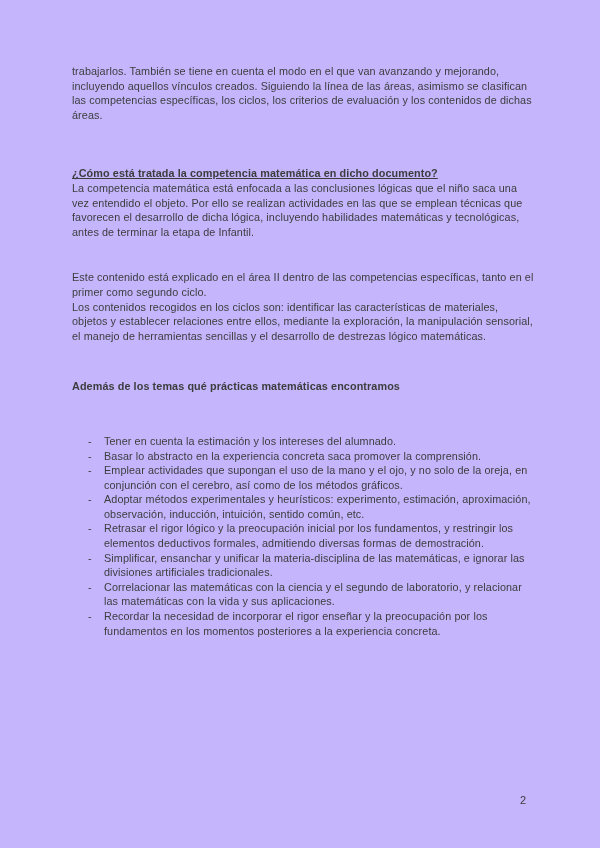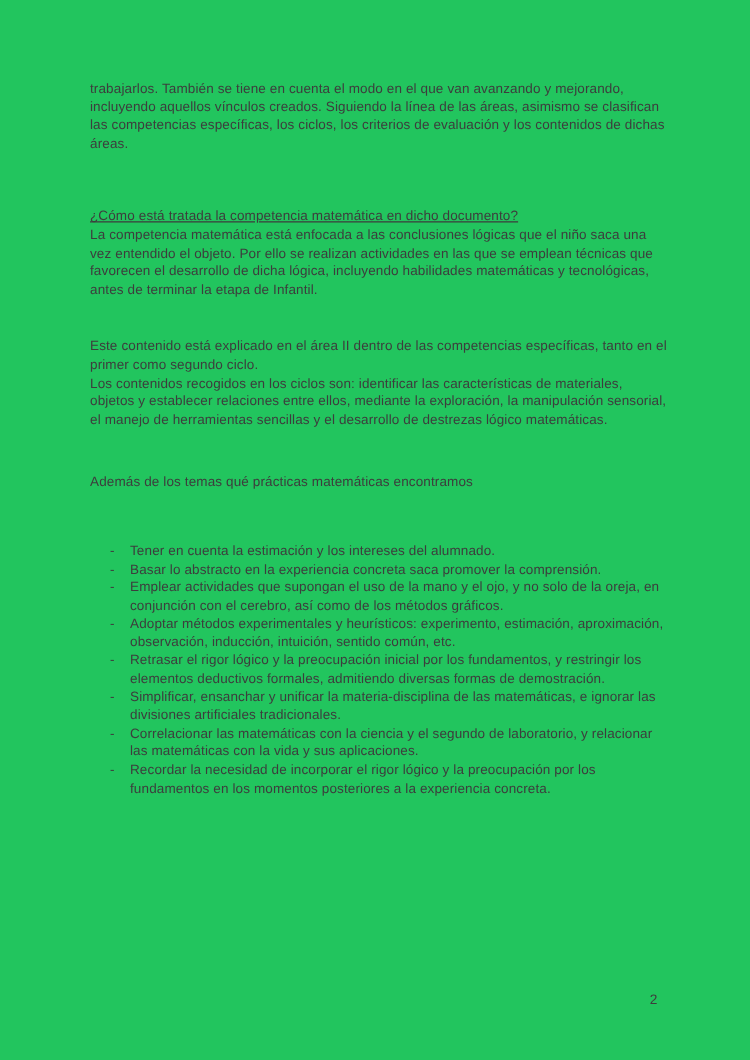--- a/index.html
+++ b/index.html
@@ -10,34 +10,34 @@
     font-family: "Liberation Sans", "DejaVu Sans", sans-serif;
     color: #3d3d3d;
     position: relative;
     overflow: hidden;
   }
   .page {
     position: absolute;
     inset: 0;
     padding: 64px 66px 0 72px;
     box-sizing: border-box;
-    background: #22c55e;
+    background: #c4b5fd;
   }
   .para, .heading, .item-text, .marker {
     font-size: 10.8px;
     line-height: 14.6px;
     letter-spacing: 0.1px;
   }
   .para {
     margin: 0;
     font-weight: 400;
   }
   .heading {
     margin: 0;
-    font-weight: 400;
+    font-weight: 700;
     font-size: 10.8px;
   }
   .underlined { text-decoration: underline; }
 
   .sec-q1 { margin-top: 44px; }
   .sec-q2 { margin-top: 31px; }
   .sec-q3 { margin-top: 36px; }
   .sec-q4 { margin-top: 40px; }
 
   .list { margin-top: 2px; }
@@ -112,21 +112,21 @@
         <span class="item-text">Simplificar, ensanchar y unificar la materia-disciplina de las matemáticas, e ignorar las divisiones artificiales tradicionales.</span>
       </div>
 
       <div class="list-item">
         <span class="marker">-</span>
         <span class="item-text">Correlacionar las matemáticas con la ciencia y el segundo de laboratorio, y relacionar las matemáticas con la vida y sus aplicaciones.</span>
       </div>
 
       <div class="list-item">
         <span class="marker">-</span>
-        <span class="item-text">Recordar la necesidad de incorporar el rigor lógico y la preocupación por los fundamentos en los momentos posteriores a la experiencia concreta.</span>
+        <span class="item-text">Recordar la necesidad de incorporar el rigor enseñar y la preocupación por los fundamentos en los momentos posteriores a la experiencia concreta.</span>
       </div>
 
     </div>
   </div>
 
   <div class="page-number">2</div>
 
 </div>
 
 </body></html>

